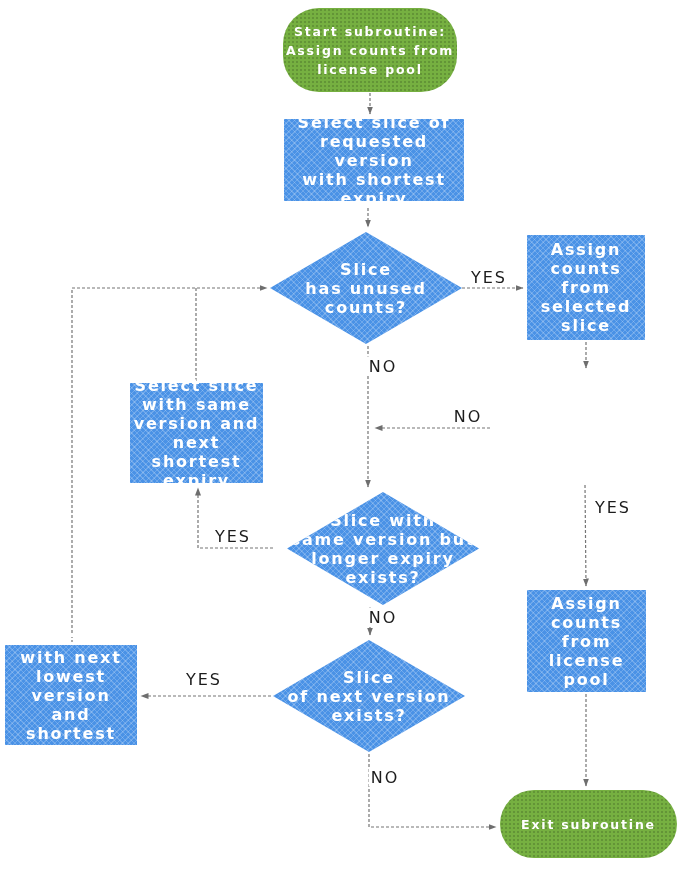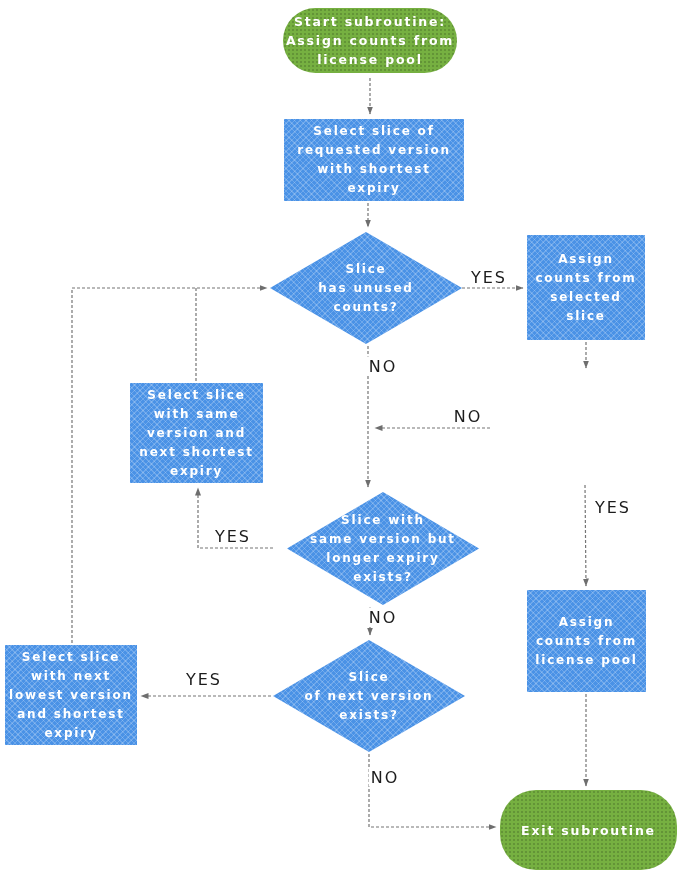--- a/index.html
+++ b/index.html
@@ -11,21 +11,21 @@
     --background:#ffffff;
   }
   html,body{margin:0;padding:0;}
   body{background:var(--background);font-family:"DejaVu Sans","Liberation Sans",sans-serif;}
   #canvas{position:relative;width:681px;height:870px;background:var(--background);overflow:hidden;}
   #edges{position:absolute;left:0;top:0;width:681px;height:870px;}
 
   .node{position:absolute;display:flex;align-items:center;justify-content:center;box-sizing:border-box;}
   .node-label{
     white-space:pre-line;text-align:center;color:var(--node-text);
-    font-weight:700;font-size:12px;line-height:19px;letter-spacing:1.8px;
+    font-weight:700;font-size:16px;line-height:19px;letter-spacing:1.8px;
   }
   .terminator .node-label{font-size:12.5px;}
 
   .green-fill{
     background-color:var(--start-end-fill);
     background-image:radial-gradient(rgba(0,0,0,0.16) 1px, transparent 1.2px);
     background-size:4px 4px;
   }
   .blue-fill{
     background-color:var(--process-fill);
@@ -70,21 +70,21 @@
     <polyline points="196,381 196,288"></polyline>
     <polyline points="72,288 267,288" marker-end="url(#arrow)"></polyline>
     <polyline points="72,643 72,289"></polyline>
     <polyline points="370,607 370,635" marker-end="url(#arrow)"></polyline>
     <polyline points="271,696 141,696" marker-end="url(#arrow)"></polyline>
     <polyline points="585,485 586,586" marker-end="url(#arrow)"></polyline>
     <polyline points="586,694 586,786" marker-end="url(#arrow)"></polyline>
     <polyline points="369,754 369,827 496,827" marker-end="url(#arrow)"></polyline>
   </svg>
 
-  <div class="node terminator green-fill" style="left:283px;top:8px;width:174px;height:65px;">
+  <div class="node terminator green-fill" style="left:283px;top:8px;width:174px;height:84px;">
     <div class="node-label">Start subroutine:
 Assign counts from
 license pool</div>
   </div>
 
   <div class="node blue-fill" style="left:284px;top:119px;width:180px;height:82px;">
     <div class="node-label">Select slice of
 requested version
 with shortest
 expiry</div>
@@ -138,21 +138,21 @@
 and shortest
 expiry</div>
   </div>
 
   <div class="node blue-fill" style="left:527px;top:590px;width:119px;height:102px;">
     <div class="node-label">Assign
 counts from
 license pool</div>
   </div>
 
-  <div class="node terminator green-fill" style="left:500px;top:790px;width:177px;height:80px;">
+  <div class="node terminator green-fill" style="left:500px;top:790px;width:177px;height:68px;">
     <div class="node-label">Exit subroutine</div>
   </div>
 
   <div class="edge-label" style="left:489px;top:277px;">YES</div>
   <div class="edge-label" style="left:383px;top:366px;">NO</div>
   <div class="edge-label" style="left:468px;top:416px;">NO</div>
   <div class="edge-label" style="left:613px;top:507px;">YES</div>
   <div class="edge-label" style="left:233px;top:536px;">YES</div>
   <div class="edge-label" style="left:383px;top:617px;">NO</div>
   <div class="edge-label" style="left:204px;top:679px;">YES</div>

